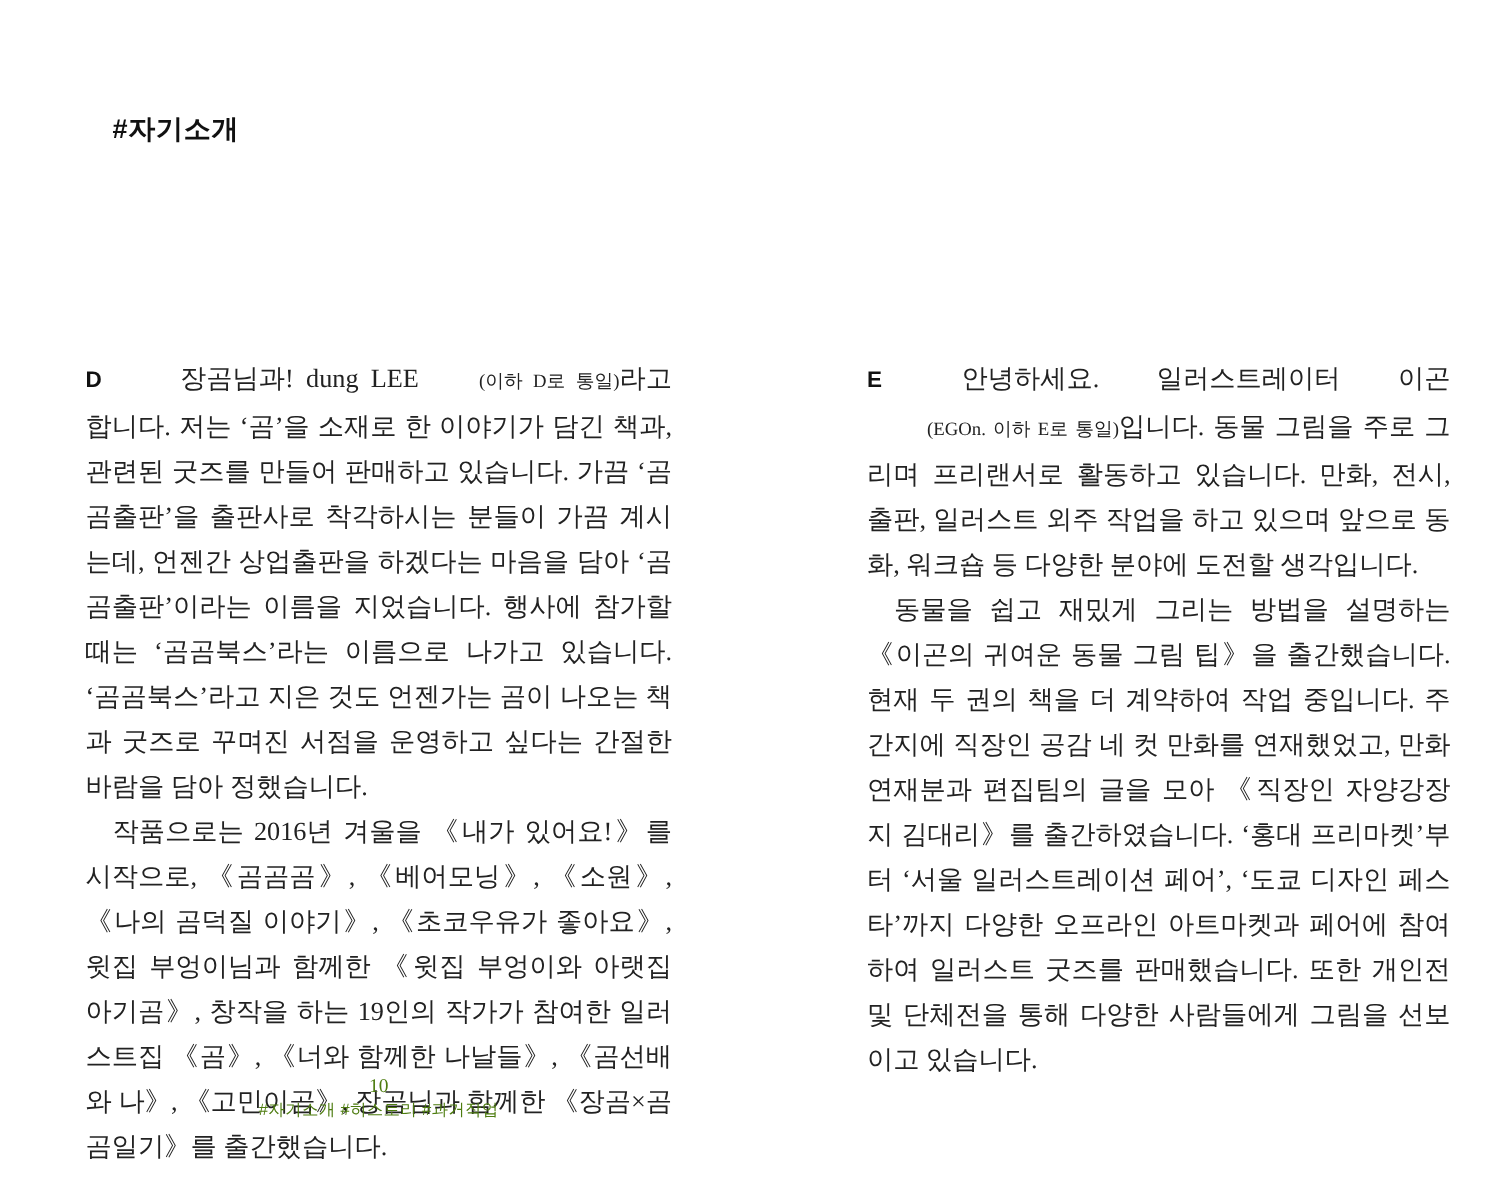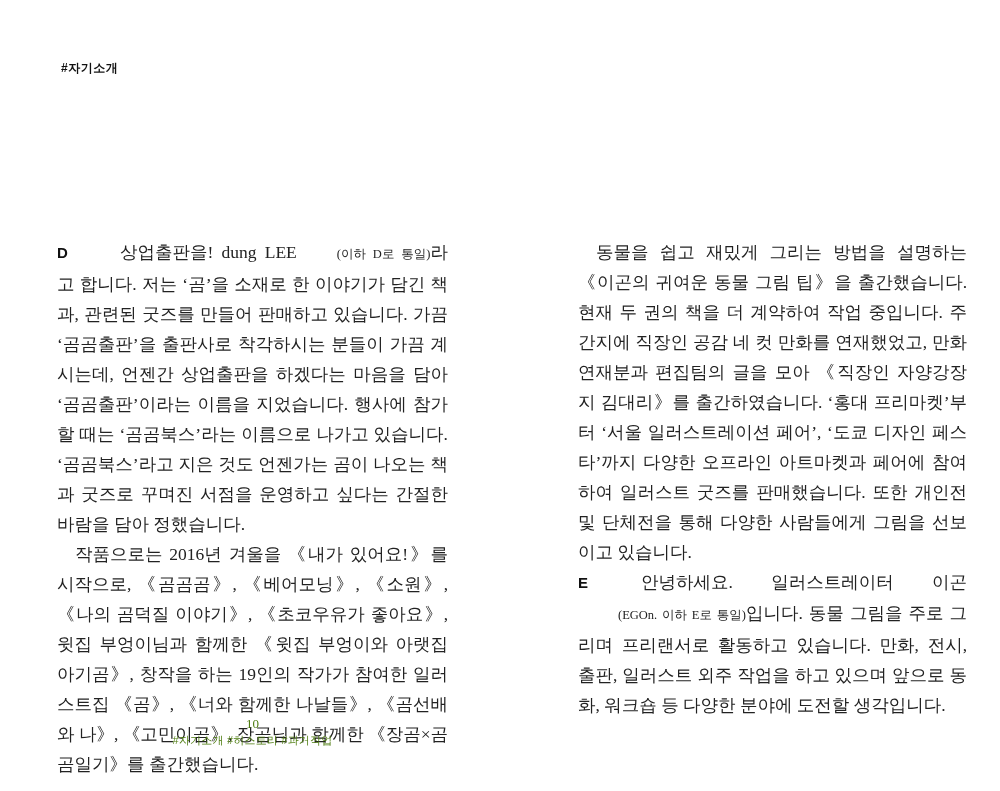--- a/index.html
+++ b/index.html
@@ -8,24 +8,24 @@
     height: 791px;
     background: #ffffff;
     position: relative;
     font-family: "Liberation Serif", serif;
     overflow: hidden;
   }
   .section-header {
     position: absolute;
     left: 61px;
     top: 60px;
-    margin: 0;
+    margin: 14px;
     font-family: "Liberation Sans", sans-serif;
     font-weight: 700;
-    font-size: 12px;
+    font-size: 18px;
     letter-spacing: 0.5px;
     color: #111111;
   }
   .page {
     position: absolute;
     top: 237px;
   }
   .page-left  { left: 57px;  width: 391px; }
   .page-right { left: 578px; width: 389px; }
   .body-para {
@@ -67,27 +67,27 @@
   }
 </style>
 </head>
 <body>
 
 <div>
 
   <h1 class="section-header">#자기소개</h1>
 
   <section class="page page-left">
-    <p class="body-para"><span class="speaker">D</span><span>상업출판을! dung LEE</span><span class="aside">(이하 D로 통일)</span><span>라고 합니다. 저는 ‘곰’을 소재로 한 이야기가 담긴 책과, 관련된 굿즈를 만들어 판매하고 있습니다. 가끔 ‘곰곰출판’을 출판사로 착각하시는 분들이 가끔 계시는데, 언젠간 상업출판을 하겠다는 마음을 담아 ‘곰곰출판’이라는 이름을 지었습니다. 행사에 참가할 때는 ‘곰곰북스’라는 이름으로 나가고 있습니다. ‘곰곰북스’라고 지은 것도 언젠가는 곰이 나오는 책과 굿즈로 꾸며진 서점을 운영하고 싶다는 간절한 바람을 담아 정했습니다.</span></p>
+    <p class="body-para"><span class="speaker">D</span><span>장곰님과! dung LEE</span><span class="aside">(이하 D로 통일)</span><span>라고 합니다. 저는 ‘곰’을 소재로 한 이야기가 담긴 책과, 관련된 굿즈를 만들어 판매하고 있습니다. 가끔 ‘곰곰출판’을 출판사로 착각하시는 분들이 가끔 계시는데, 언젠간 상업출판을 하겠다는 마음을 담아 ‘곰곰출판’이라는 이름을 지었습니다. 행사에 참가할 때는 ‘곰곰북스’라는 이름으로 나가고 있습니다. ‘곰곰북스’라고 지은 것도 언젠가는 곰이 나오는 책과 굿즈로 꾸며진 서점을 운영하고 싶다는 간절한 바람을 담아 정했습니다.</span></p>
     <p class="body-para indent">작품으로는 2016년 겨울을 《내가 있어요!》를 시작으로, 《곰곰곰》, 《베어모닝》, 《소원》, 《나의 곰덕질 이야기》, 《초코우유가 좋아요》, 윗집 부엉이님과 함께한 《윗집 부엉이와 아랫집 아기곰》, 창작을 하는 19인의 작가가 참여한 일러스트집 《곰》, 《너와 함께한 나날들》, 《곰선배와 나》, 《고민이곰》, 장곰님과 함께한 《장곰×곰곰일기》를 출간했습니다.</p>
   </section>
 
   <section class="page page-right">
+    <p class="body-para"><span class="speaker">E</span><span>안녕하세요. 일러스트레이터 이곤</span><span class="aside">(EGOn. 이하 E로 통일)</span><span>입니다. 동물 그림을 주로 그리며 프리랜서로 활동하고 있습니다. 만화, 전시, 출판, 일러스트 외주 작업을 하고 있으며 앞으로 동화, 워크숍 등 다양한 분야에 도전할 생각입니다.</span></p>
     <p class="body-para indent">동물을 쉽고 재밌게 그리는 방법을 설명하는 《이곤의 귀여운 동물 그림 팁》을 출간했습니다. 현재 두 권의 책을 더 계약하여 작업 중입니다. 주간지에 직장인 공감 네 컷 만화를 연재했었고, 만화 연재분과 편집팀의 글을 모아 《직장인 자양강장지 김대리》를 출간하였습니다. ‘홍대 프리마켓’부터 ‘서울 일러스트레이션 페어’, ‘도쿄 디자인 페스타’까지 다양한 오프라인 아트마켓과 페어에 참여하여 일러스트 굿즈를 판매했습니다. 또한 개인전 및 단체전을 통해 다양한 사람들에게 그림을 선보이고 있습니다.</p>
-    <p class="body-para"><span class="speaker">E</span><span>안녕하세요. 일러스트레이터 이곤</span><span class="aside">(EGOn. 이하 E로 통일)</span><span>입니다. 동물 그림을 주로 그리며 프리랜서로 활동하고 있습니다. 만화, 전시, 출판, 일러스트 외주 작업을 하고 있으며 앞으로 동화, 워크숍 등 다양한 분야에 도전할 생각입니다.</span></p>
   </section>
 
   <div class="footer footer-left">
     <div class="page-num">10</div>
     <div class="running">#자기소개 #히스토리 #과거작업</div>
   </div>
 
   <div class="footer footer-right">
   </div>
 

